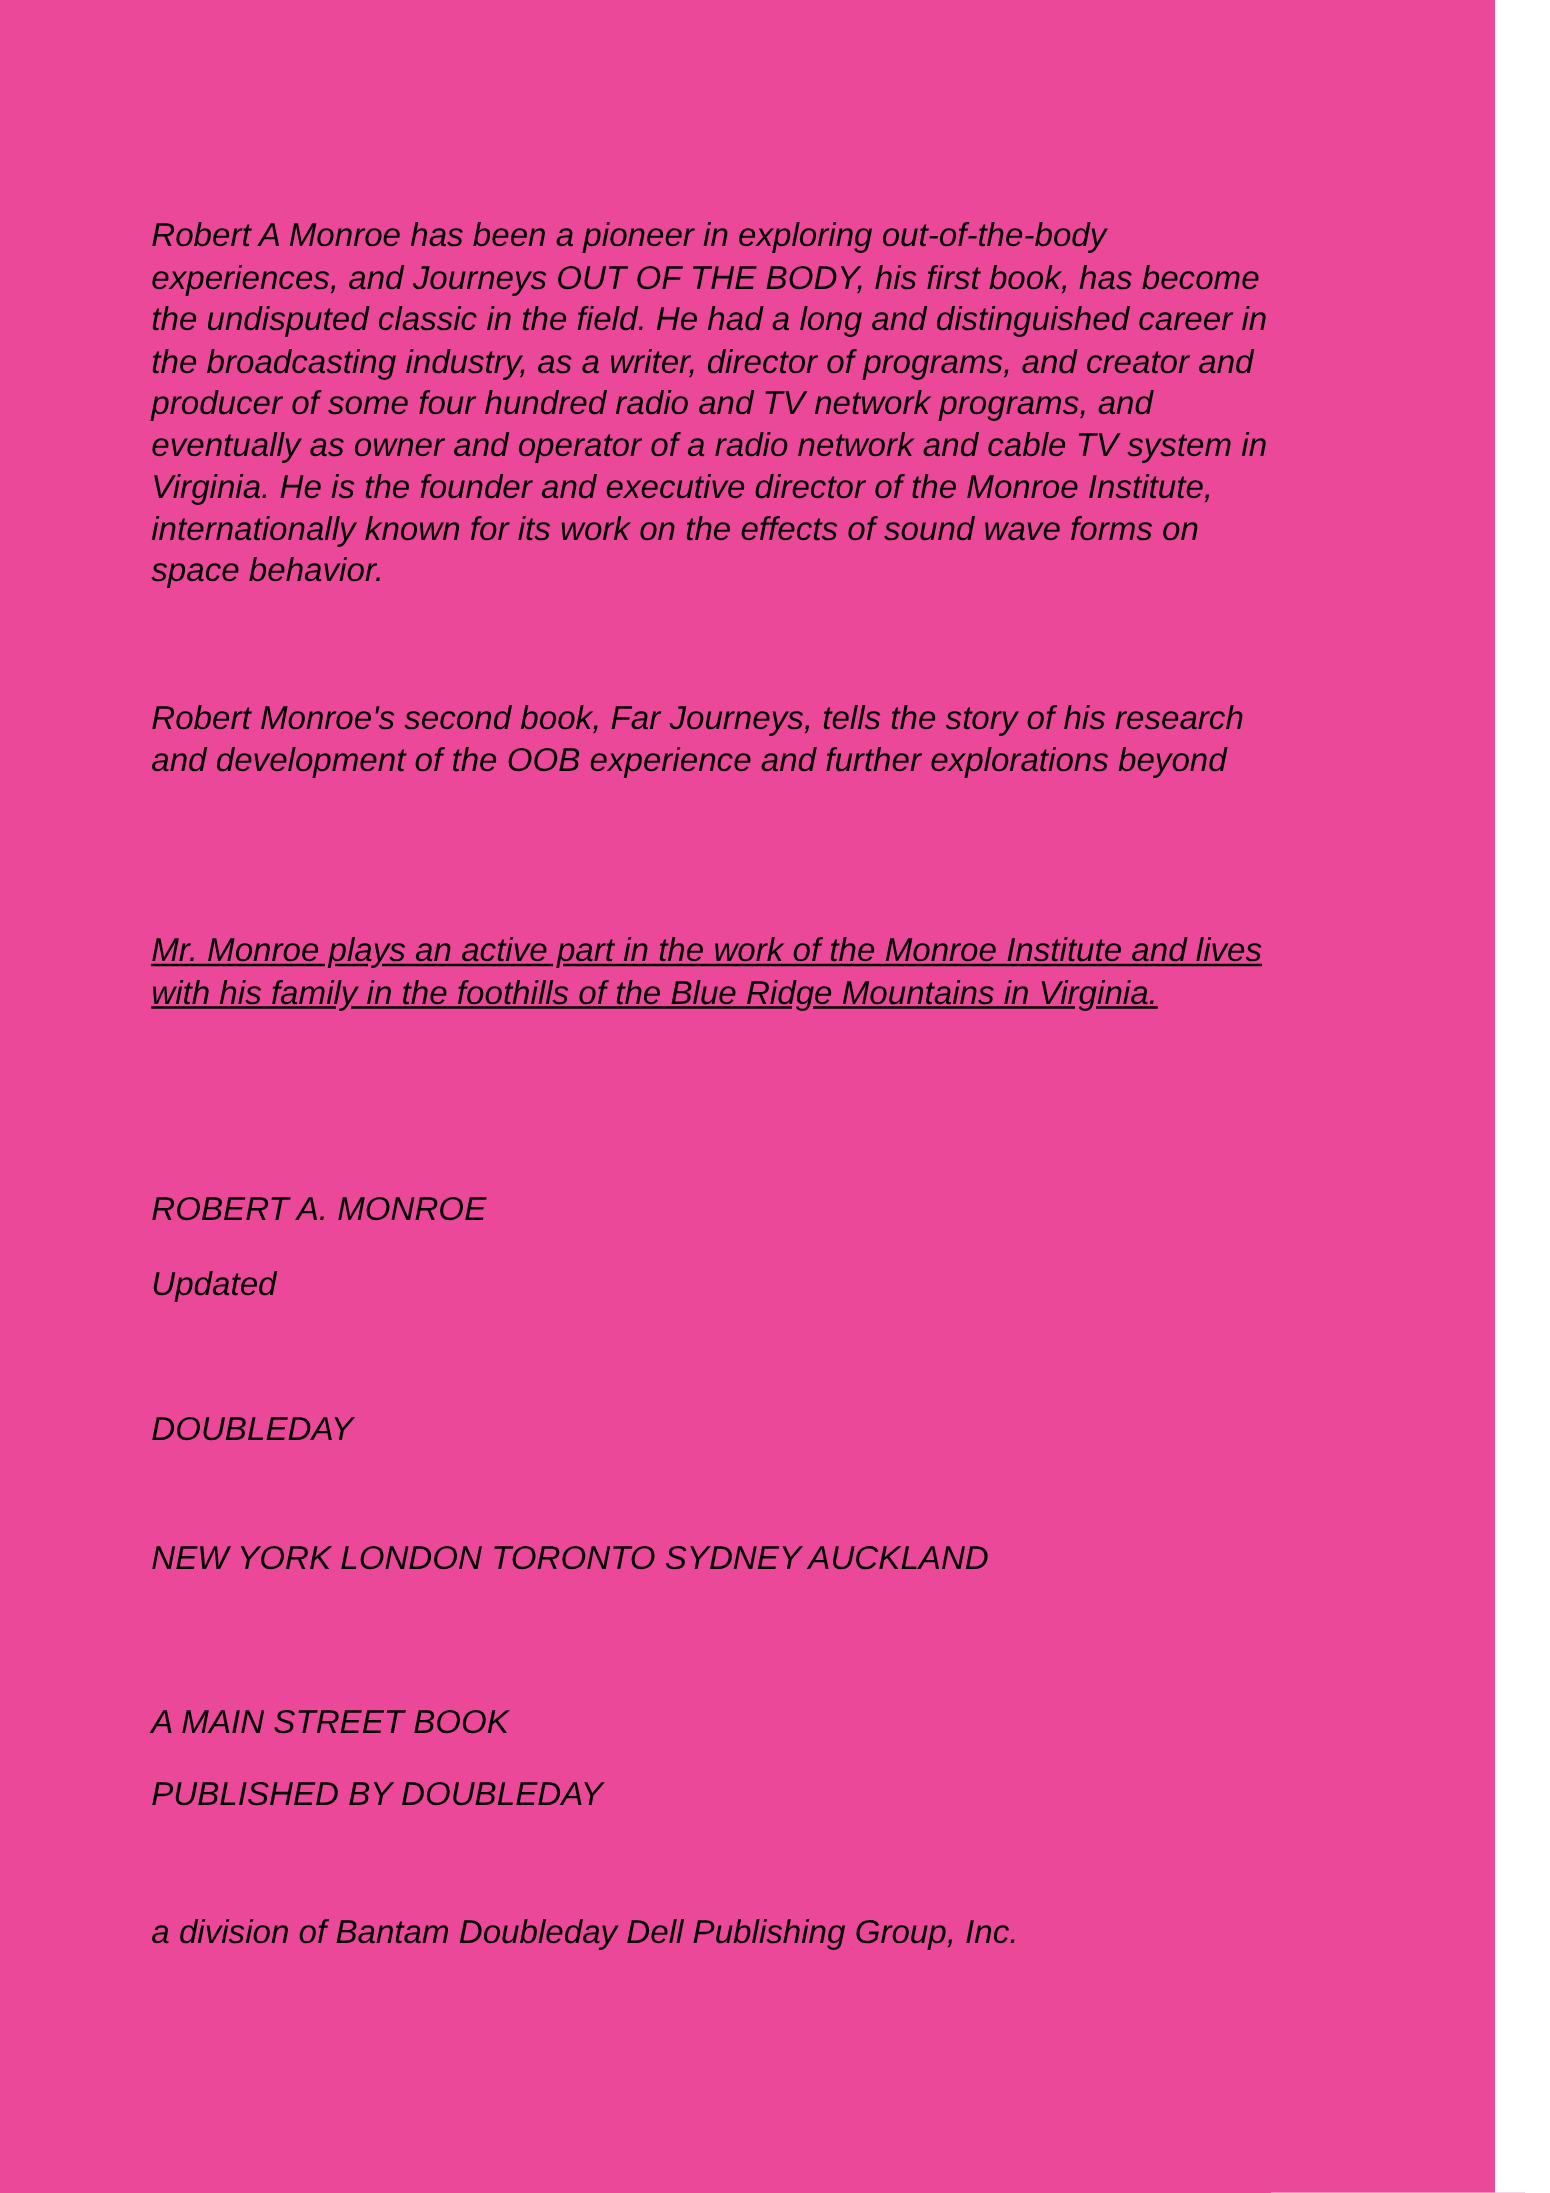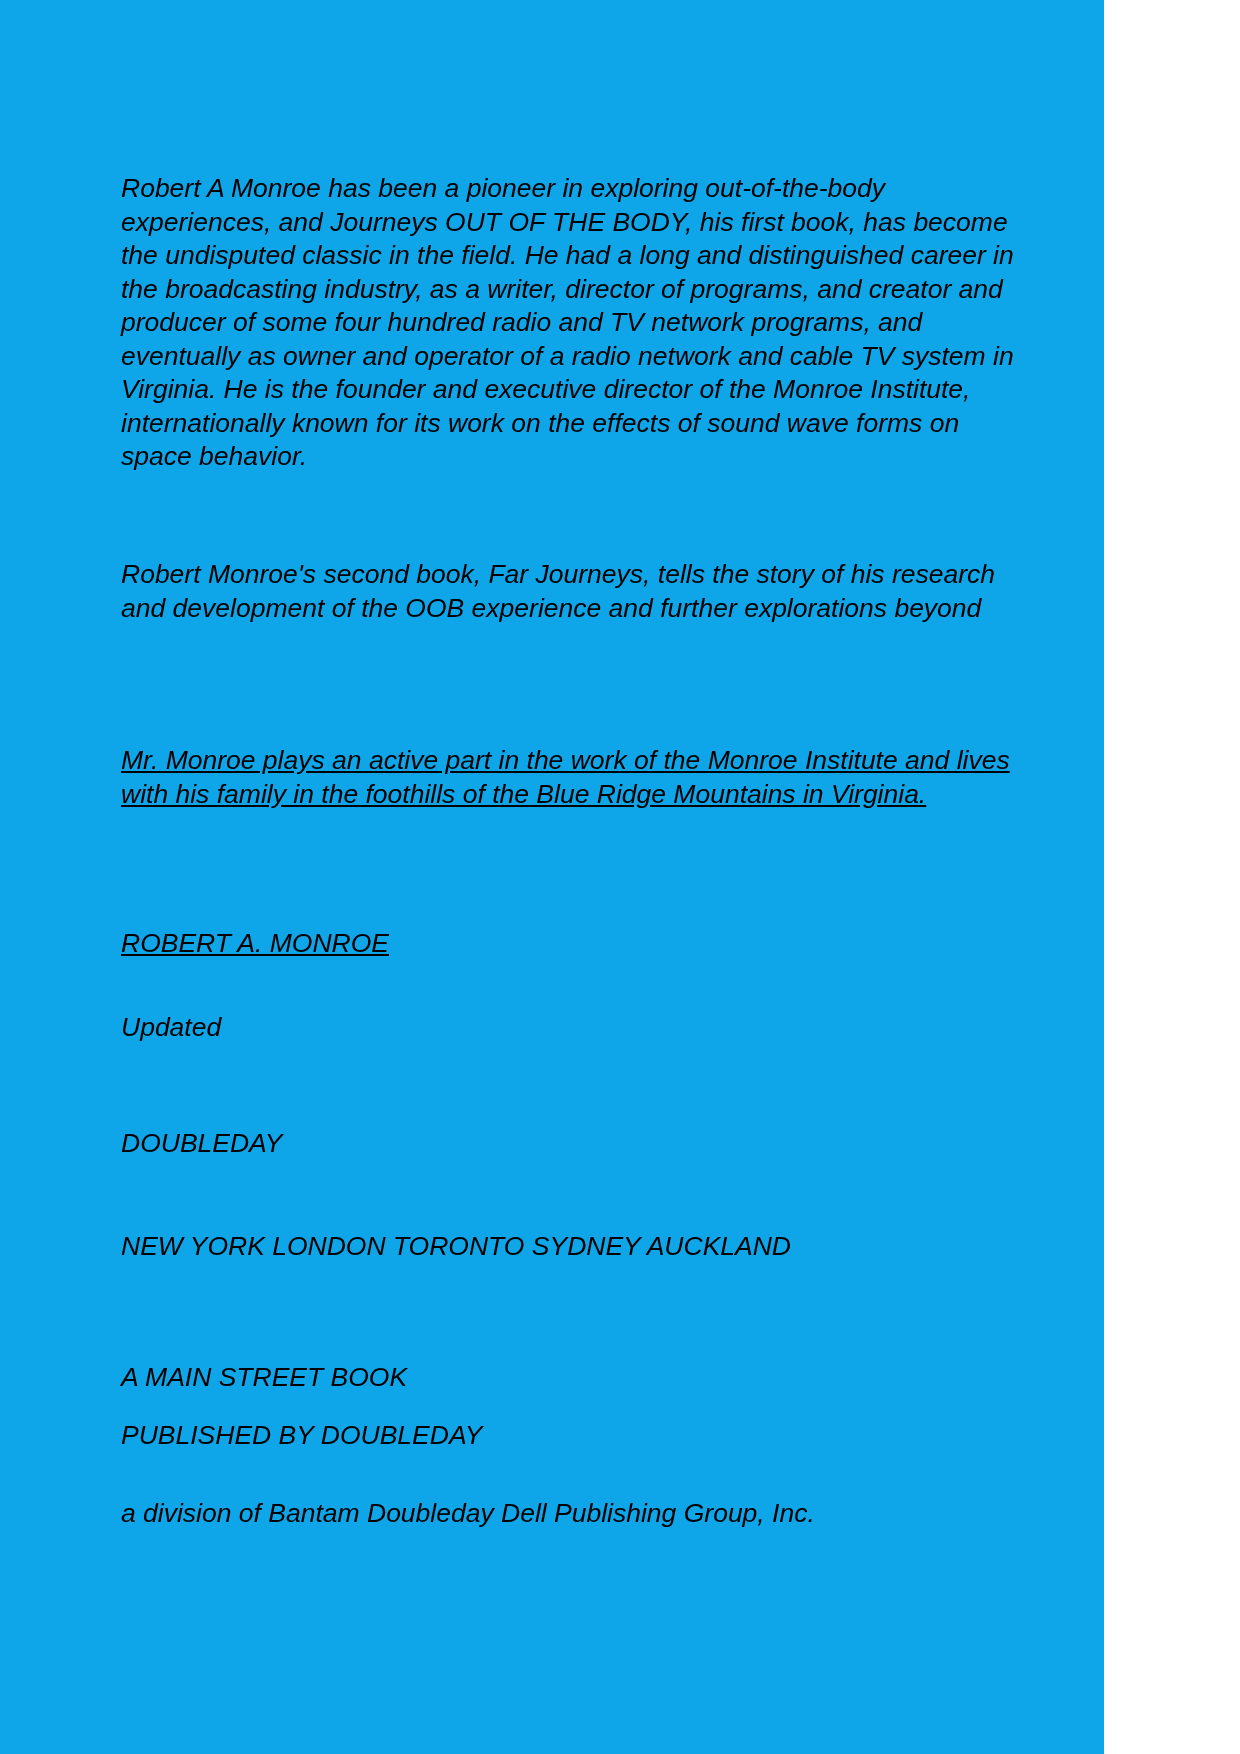--- a/index.html
+++ b/index.html
@@ -12,23 +12,23 @@
       height: 1754px;
       position: relative;
       overflow: hidden;
       font-family: "Liberation Sans", sans-serif;
       font-style: italic;
       color: #000000;
     }
     .page {
       position: absolute;
       left: 0; top: 0;
-      width: 1104px;
+      width: 1196px;
       height: 1754px;
-      background: #0ea5e9;
+      background: #ec4899;
     }
     .block {
       position: absolute;
       left: 121px;
       width: 1060px;
       font-size: 26.5px;
       line-height: 33.5px;
       white-space: nowrap;
       margin: 0;
     }
@@ -38,27 +38,27 @@
     #para-2 { top: 558px; }
     #para-3 { top: 744px; text-decoration: underline; }
     .single {
       position: absolute;
       left: 121px;
       font-size: 26.5px;
       line-height: 33.5px;
       white-space: nowrap;
       margin: 0;
     }
-    #author-name { top: 927px; text-decoration: underline; }
+    #author-name { top: 951px; }
     #edition { top: 1011px; }
     #publisher-name { top: 1127px; }
     #publisher-cities { top: 1185px; margin-top: 45px; }
     #imprint { top: 1361px; }
     #published-by { top: 1419px; }
-    #division { top: 1497px; }
+    #division { top: 1529px; }
   </style>
 </head>
 <body>
 
 <div class="page">
 
   <p class="block" id="para-1">
     <span class="line">Robert A Monroe has been a pioneer in exploring out-of-the-body</span>
     <span class="line">experiences, and Journeys OUT OF THE BODY, his first book, has become</span>
     <span class="line">the undisputed classic in the field. He had a long and distinguished career in</span>

